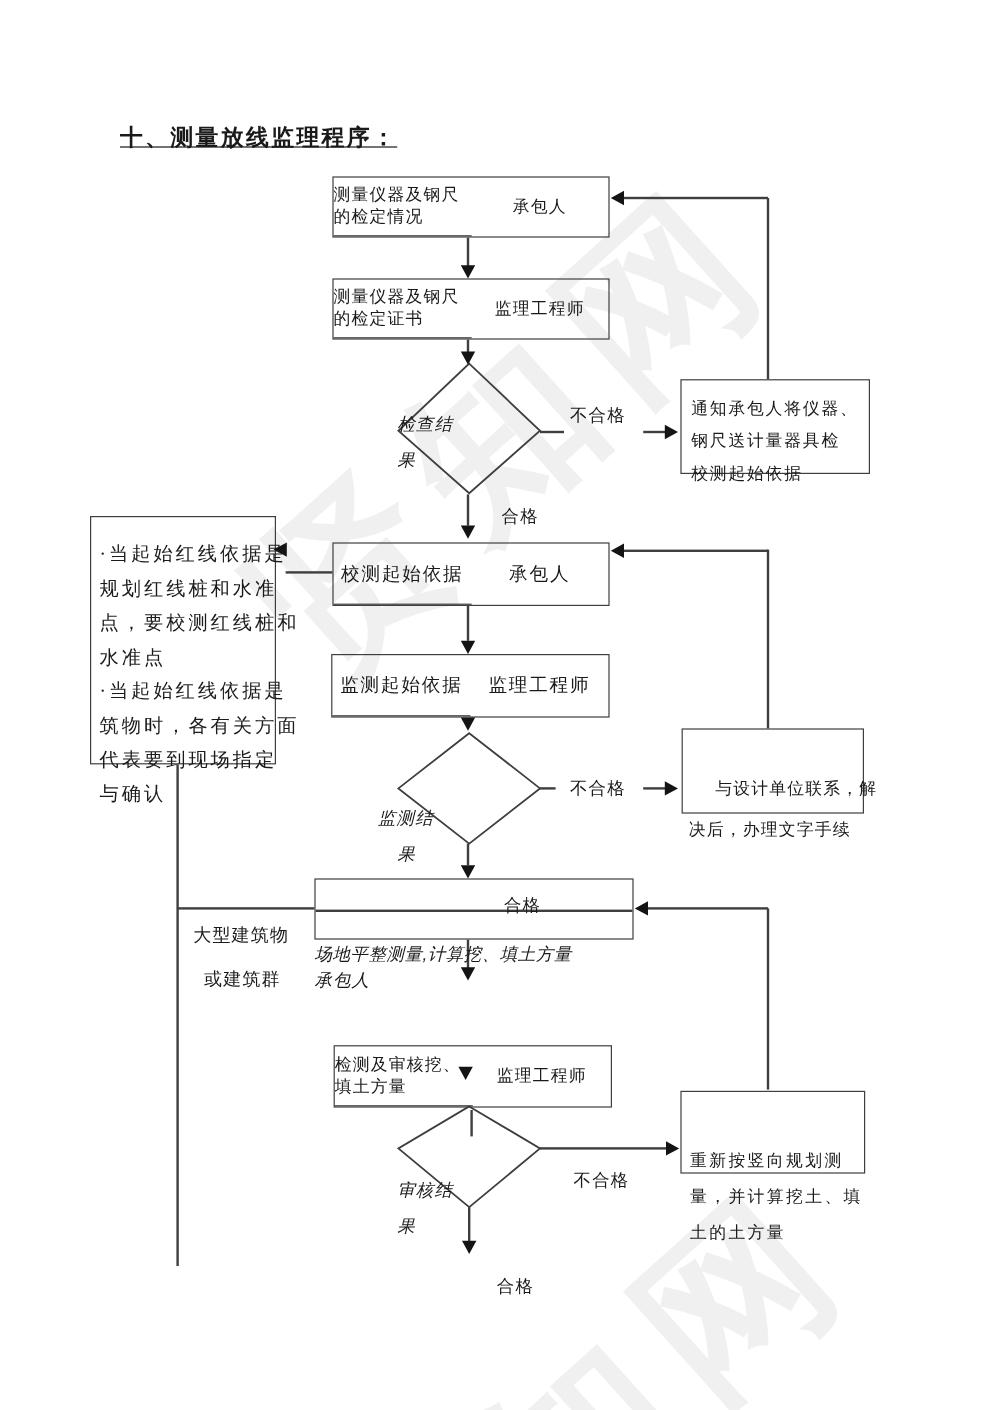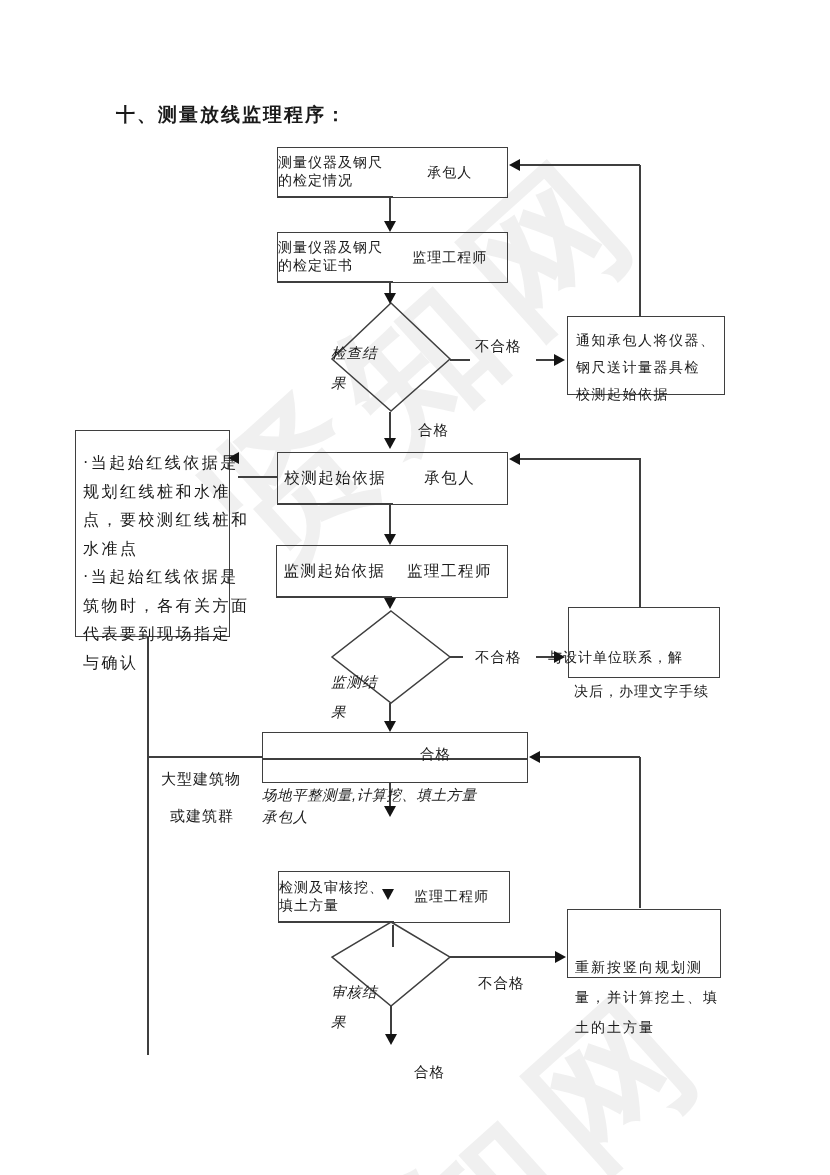--- a/index.html
+++ b/index.html
@@ -33,21 +33,21 @@
              letter-spacing:2.5px;line-height:28.5px;white-space:nowrap;}
 </style>
 </head>
 <body>
 
 <div class="page">
 
   <div class="wm" style="left:170px;top:258px;">贤知网</div>
   <div class="wm" style="left:235px;top:1092px;">贤知网</div>
 
-  <div class="title" style="left:116px;top:102px;">十、测量放线监理程序：</div>
+  <div class="title" style="left:100px;top:102px;text-decoration:underline;">十、测量放线监理程序：</div>
 
   <div class="box tworow" style="left:277px;top:147px;width:231px;height:51px;">
     <div class="r1 sans14">测量仪器及钢尺的检定情况</div>
     <div class="r2 sans14">承包人</div>
   </div>
 
   <div class="vline" style="left:389px;top:198px;height:27px;"></div>
   <div class="ah-down" style="left:384px;top:221px;"></div>
 
   <div class="box tworow" style="left:277px;top:232px;width:231px;height:51px;">
@@ -114,30 +114,30 @@
   <div class="box tworow serif" style="left:276px;top:545px;width:232px;height:53px;font-size:15.5px;letter-spacing:1.5px;">
     <div class="r1">监测起始依据</div>
     <div class="r2">监理工程师</div>
   </div>
 
   <div class="ah-down" style="left:384px;top:598px;"></div>
 
   <svg class="dshape" style="left:330px;top:609px;" width="122" height="96">
     <polygon points="61,2 120,48 61,94 2,48" fill="none" stroke="#3f3f3f" stroke-width="1.5"></polygon>
   </svg>
-  <div class="lbl ctr" style="left:331px;top:673px;width:120px;">监测结</div>
+  <div class="lbl ctr" style="left:315px;top:673px;width:120px;">监测结</div>
   <div class="lbl ctr" style="left:331px;top:703px;width:120px;">果</div>
 
   <div class="hline" style="left:450px;top:656px;width:13px;"></div>
   <div class="lbl" style="left:475px;top:648px;">不合格</div>
   <div class="hline" style="left:536px;top:656px;width:21px;"></div>
   <div class="ah-right" style="left:554px;top:651px;"></div>
 
   <div class="box" style="left:568px;top:607px;width:152px;height:71px;"></div>
-  <div class="blocktext" style="left:548px;top:644px;letter-spacing:1px;">与设计单位联系，解</div>
+  <div class="blocktext" style="left:596px;top:644px;letter-spacing:1px;">与设计单位联系，解</div>
   <div class="blocktext" style="left:574px;top:678px;letter-spacing:1px;">决后，办理文字手续</div>
 
   <div class="vline" style="left:389px;top:703px;height:18px;"></div>
   <div class="ah-down" style="left:384px;top:721px;"></div>
 
   <div class="box" style="left:262px;top:732px;width:266px;height:51px;">
     <div style="position:absolute;left:0;top:25px;width:100%;height:1.5px;background:#3f3f3f;"></div>
   </div>
   <div class="lbl" style="left:420px;top:745px;">合格</div>
   <div class="hline" style="left:148px;top:756px;width:114px;"></div>

